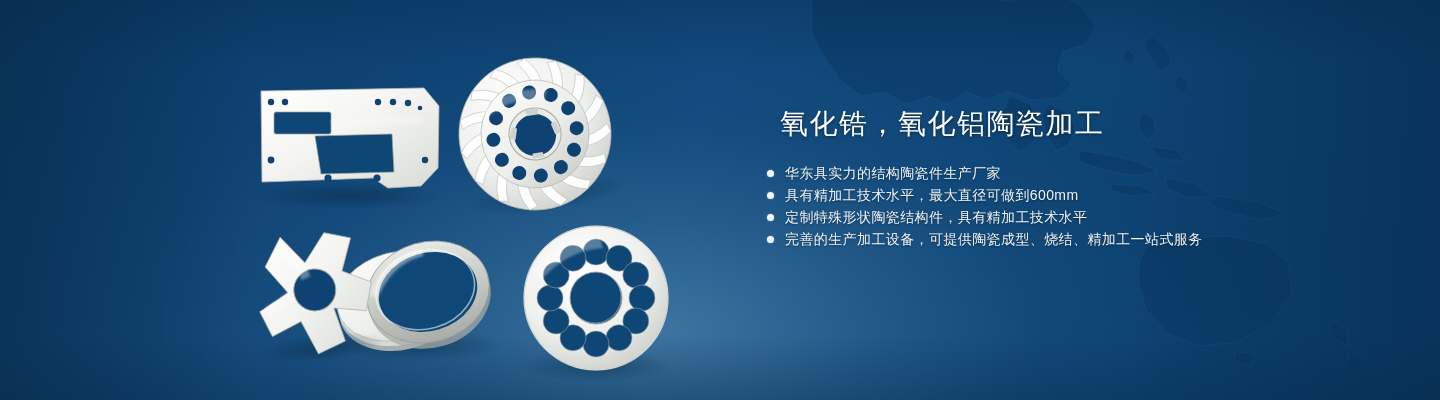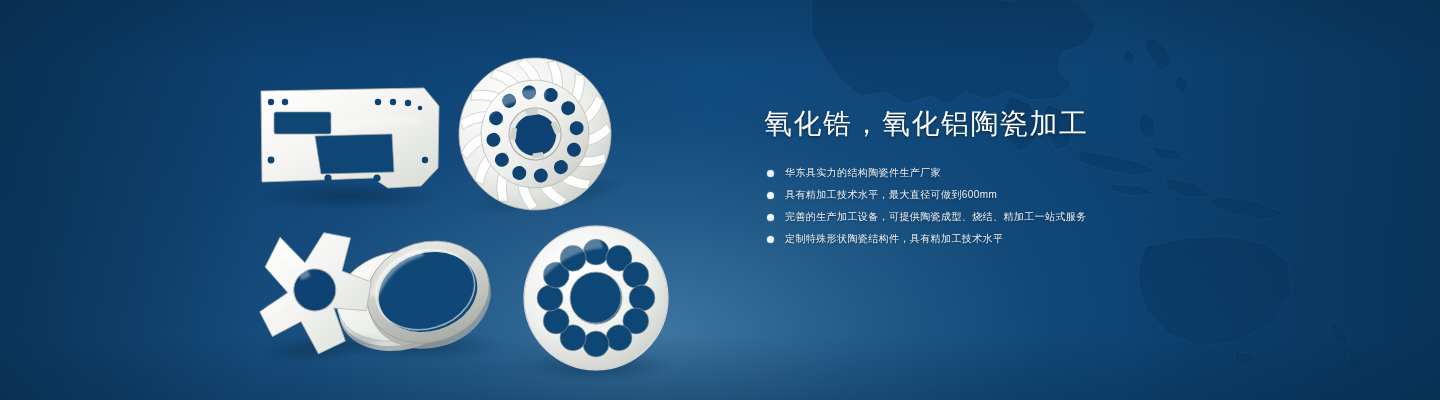--- a/index.html
+++ b/index.html
@@ -74,21 +74,21 @@
     left: 764px;
     top: 104px;
     width: 600px;
   }
   .headline {
     color: #ffffff;
     font-size: 28px;
     line-height: 40px;
     letter-spacing: 1.5px;
     font-weight: 400;
-    margin: 0 0 18px 0;
+    margin: 0 0 18px 16px;
     white-space: nowrap;
     text-shadow: 0 1px 3px rgba(0,0,0,0.45);
   }
   .bullets {
     list-style: none;
     margin: 0;
     padding: 0;
   }
   .bullet {
     display: flex;
@@ -101,21 +101,21 @@
     width: 7px;
     height: 7px;
     border-radius: 50%;
     background: #f2f6f9;
     margin-right: 11px;
     margin-left: 3px;
     box-shadow: 0 0 2px rgba(255,255,255,0.4);
   }
   .bullet-text {
     color: #f0f4f8;
-    font-size: 10px;
+    font-size: 14px;
     line-height: 22px;
     letter-spacing: 0.4px;
     white-space: nowrap;
     text-shadow: 0 1px 2px rgba(0,0,0,0.40);
   }
 </style>
 </head>
 <body>
 
 <div class="banner">
@@ -343,22 +343,22 @@
       <li class="bullet">
         <span class="dot"></span>
         <span class="bullet-text">华东具实力的结构陶瓷件生产厂家</span>
       </li>
       <li class="bullet">
         <span class="dot"></span>
         <span class="bullet-text">具有精加工技术水平，最大直径可做到600mm</span>
       </li>
       <li class="bullet">
         <span class="dot"></span>
-        <span class="bullet-text">完善的生产加工设备，可提供陶瓷成型、烧结、精加工一站式服务</span>
+        <span class="bullet-text">定制特殊形状陶瓷结构件，具有精加工技术水平</span>
       </li>
       <li class="bullet">
         <span class="dot"></span>
-        <span class="bullet-text">定制特殊形状陶瓷结构件，具有精加工技术水平</span>
+        <span class="bullet-text">完善的生产加工设备，可提供陶瓷成型、烧结、精加工一站式服务</span>
       </li>
     </ul>
   </div>
 
 </div>
 
 </body></html>

